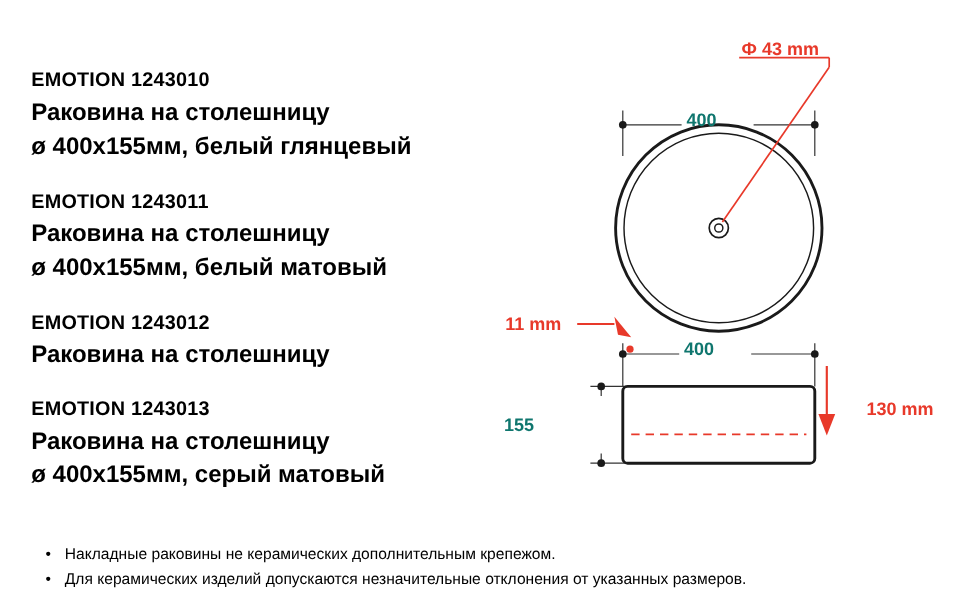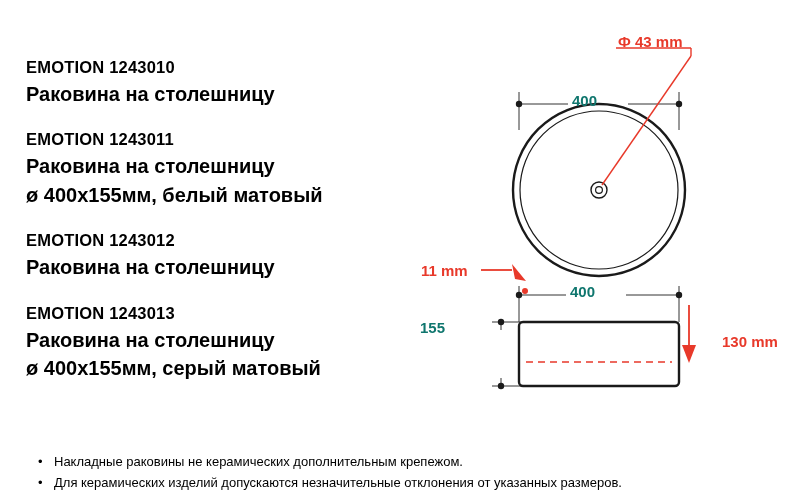--- a/index.html
+++ b/index.html
@@ -82,33 +82,34 @@
   .lbl.red {
     color: #e8392a;
   }
   .lbl.dim {
     color: #0f766e;
   }
   .lbl-43 { left: 218px; top: 33px; }
   .lbl-400top { left: 172px; top: 92px; }
   .lbl-11 { left: 21px; top: 262px; }
   .lbl-400bot { left: 170px; top: 283px; }
-  .lbl-155 { left: 20px; top: 319px; }
+  .lbl-155 { left: 20px; top: 346px; }
   .lbl-130 { left: 322px; top: 333px; }
 </style>
 </head>
 <body>
 
 <div class="page">
 
   <div class="products">
 
     <div class="product-block">
       <div class="product-title">EMOTION 1243010</div>
       <div class="product-line">Раковина на столешницу</div>
+      <div class="product-line">ø 400x155мм, белый глянцевый</div>
     </div>
 
     <div class="product-block">
       <div class="product-title">EMOTION 1243011</div>
       <div class="product-line">Раковина на столешницу</div>
       <div class="product-line">ø 400x155мм, белый матовый</div>
     </div>
 
     <div class="product-block">
       <div class="product-title">EMOTION 1243012</div>

